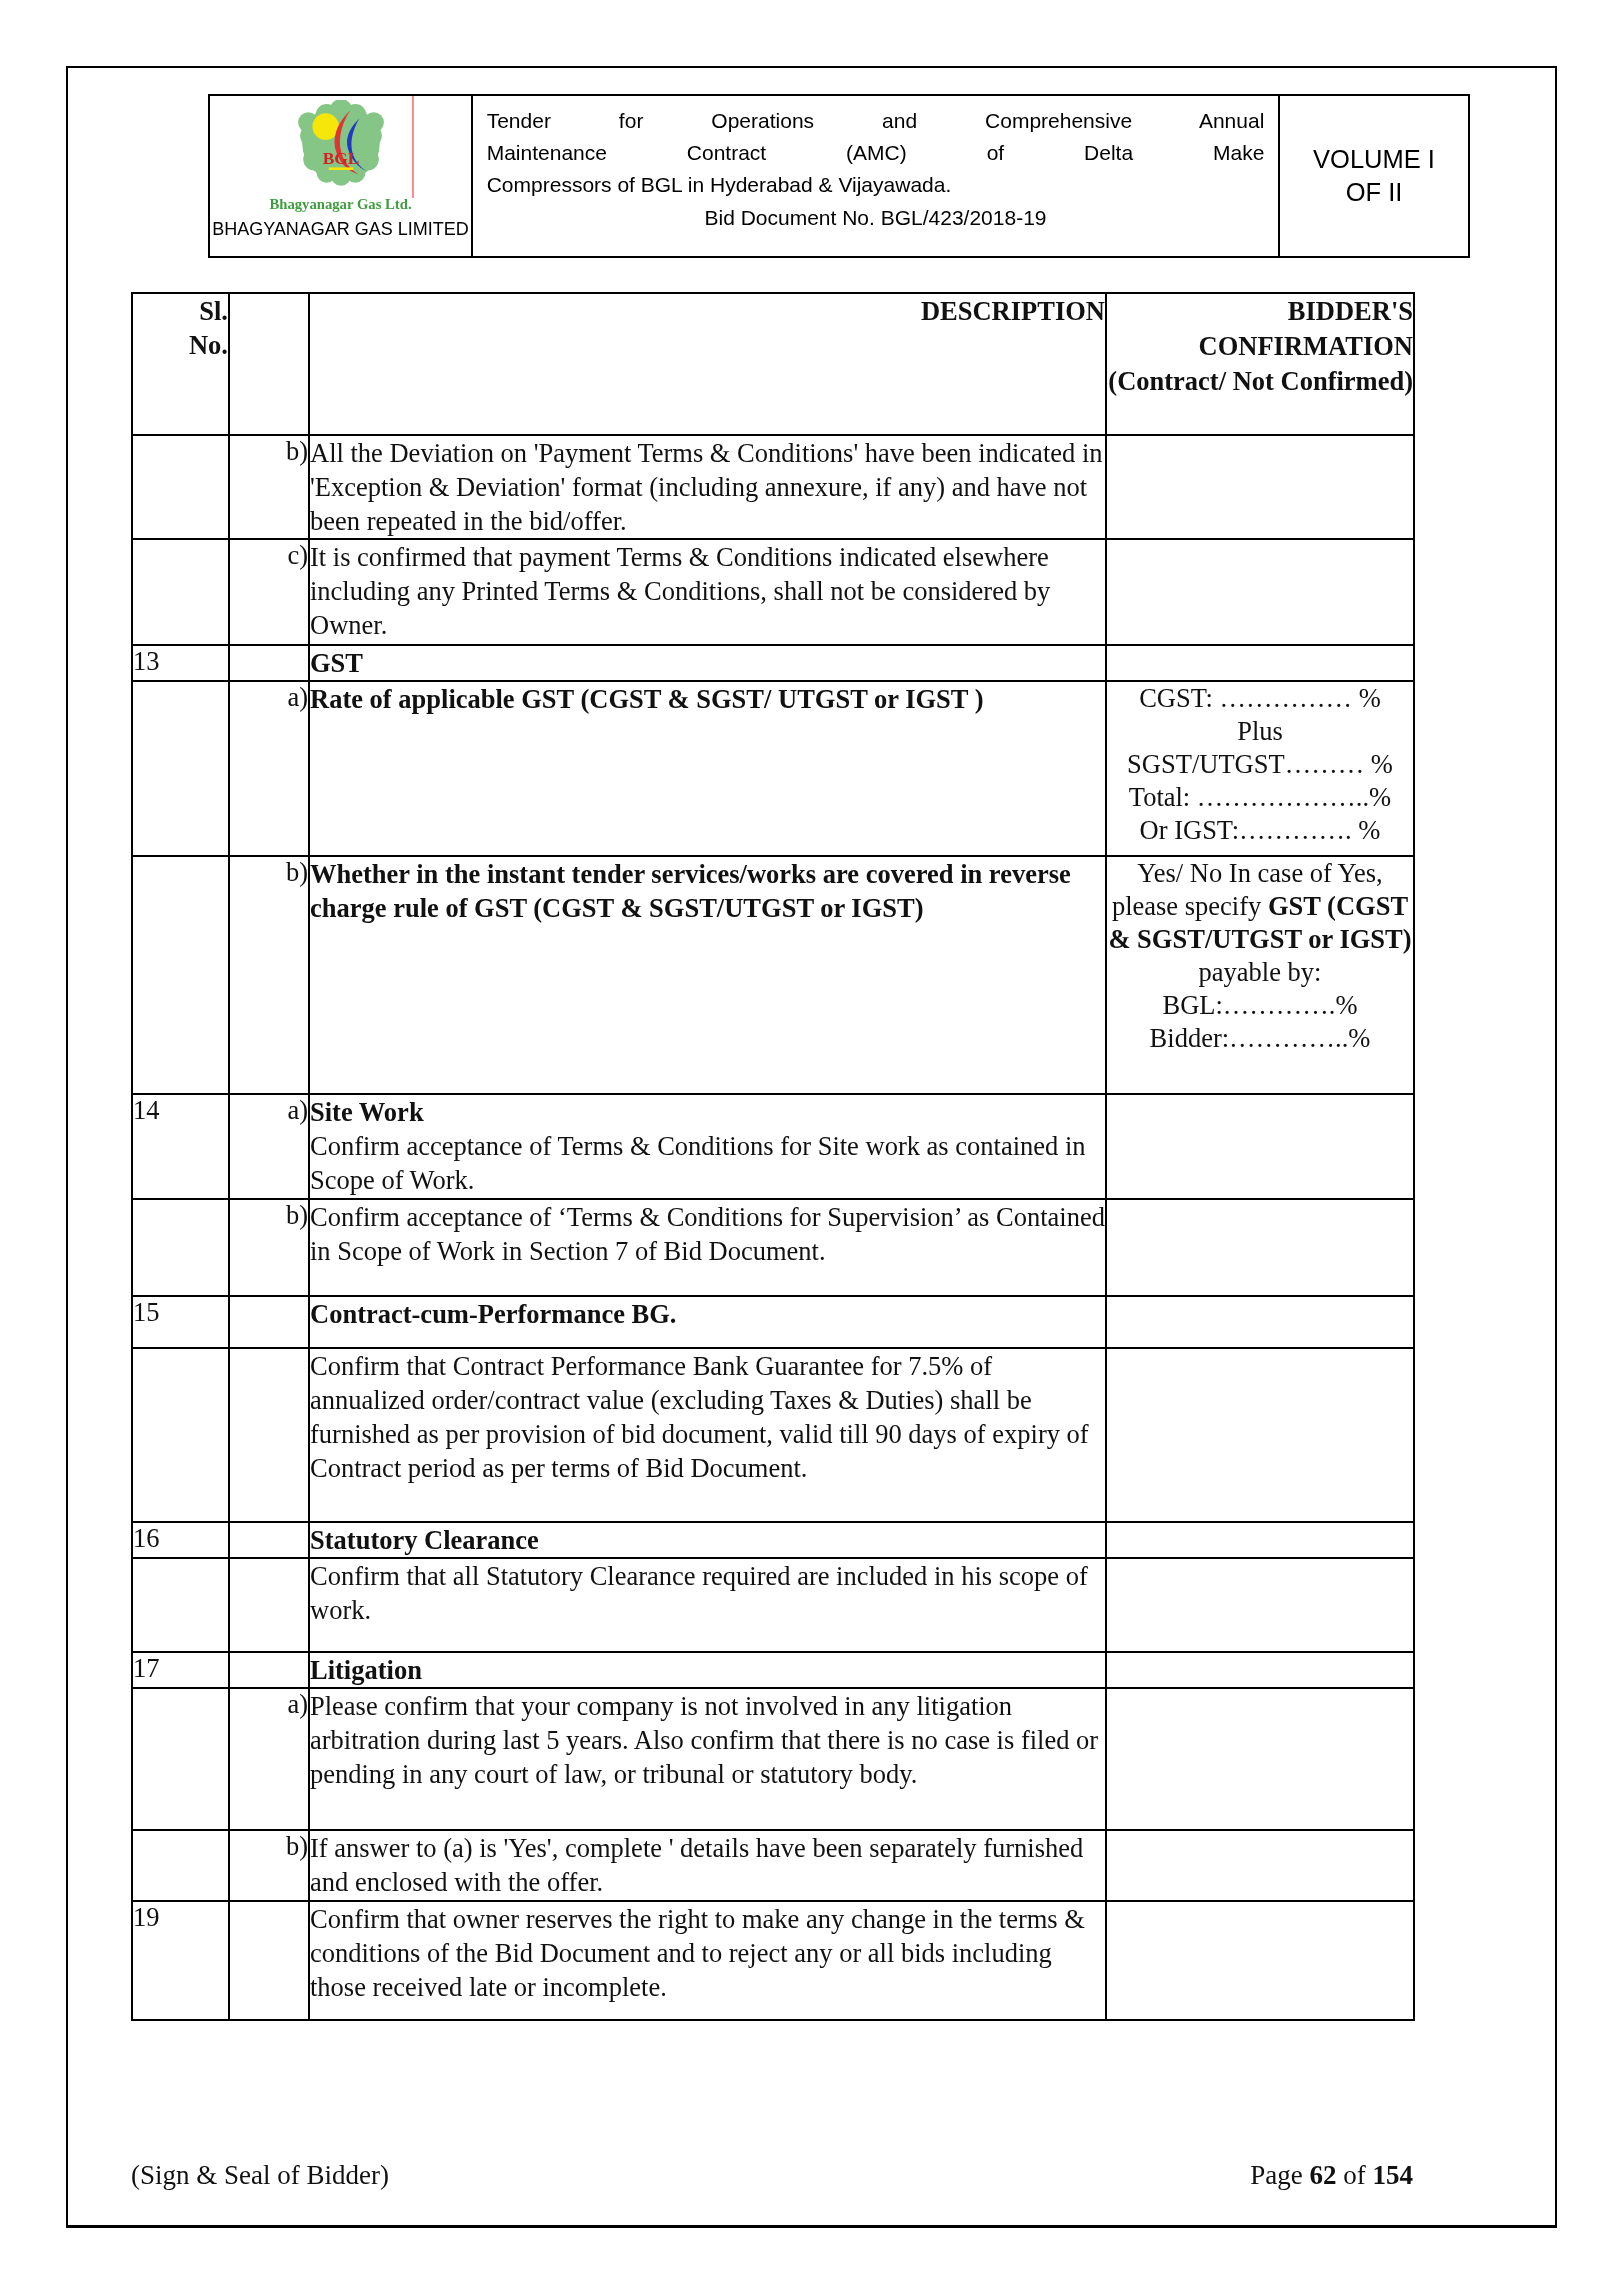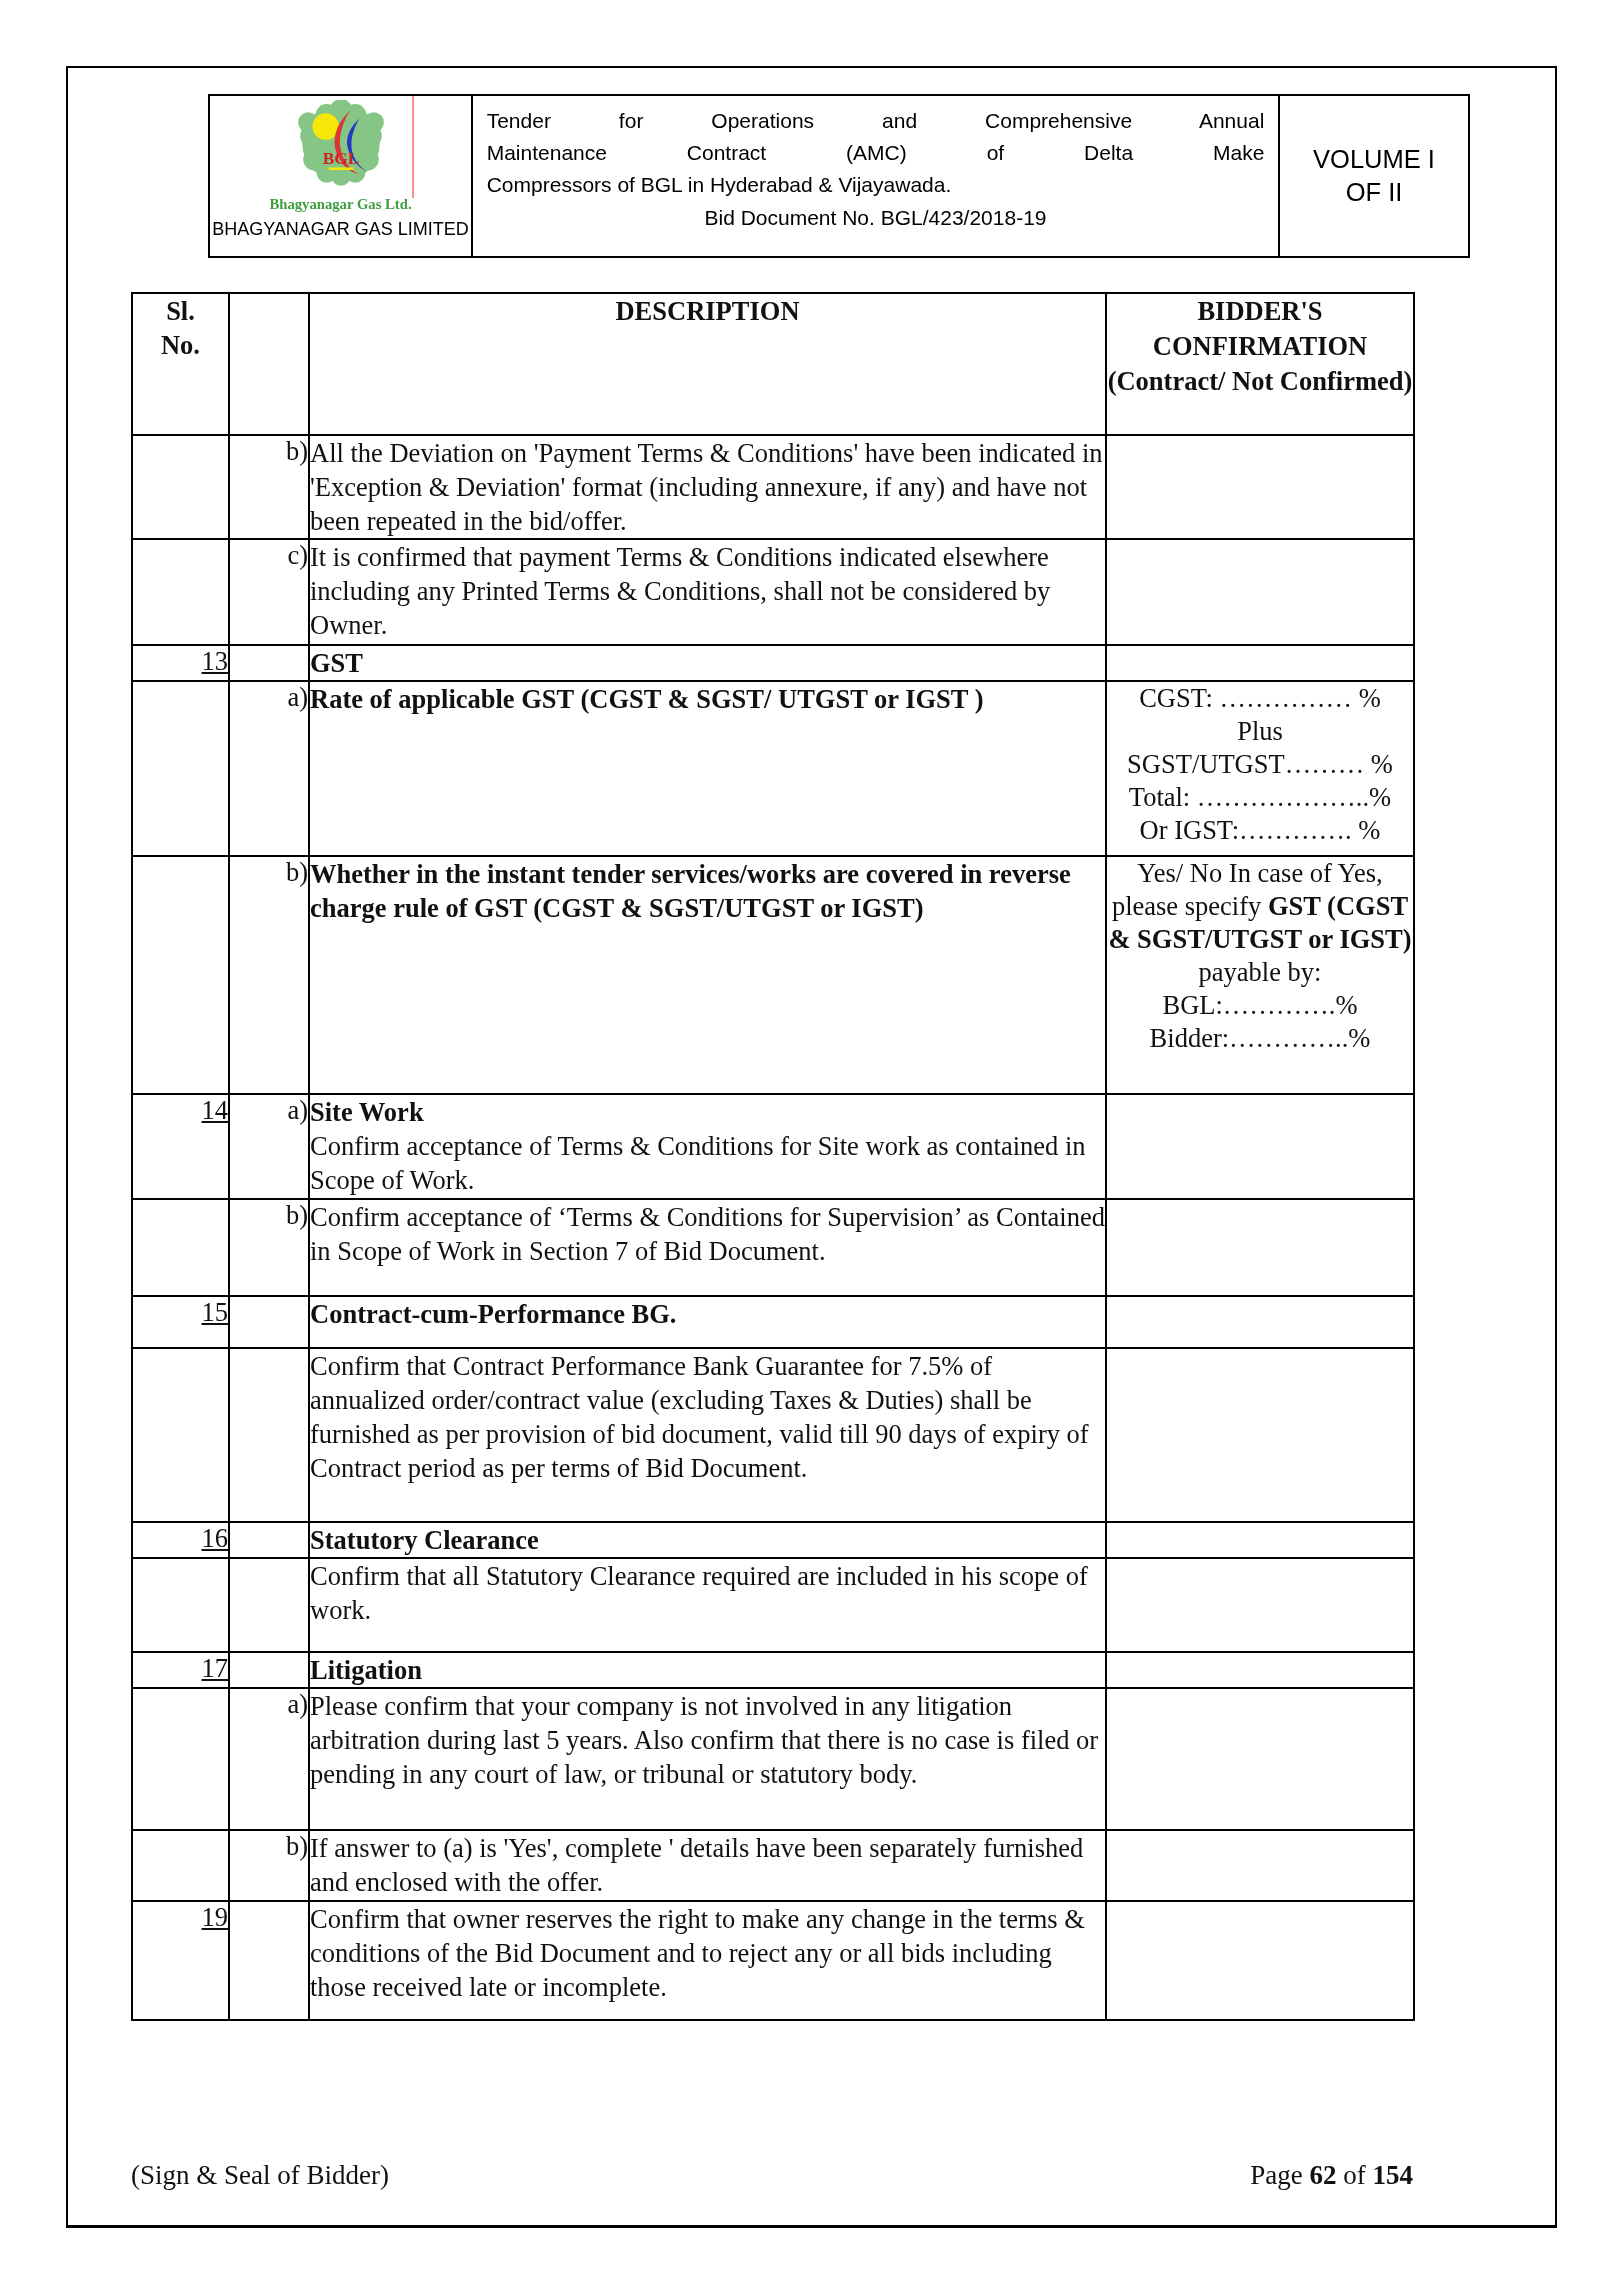--- a/index.html
+++ b/index.html
@@ -69,23 +69,23 @@
   }
   table.main th,table.main td{
     border:2px solid #000;
     vertical-align:top;
     font-size:26.5px;
     padding:0;
     overflow:hidden;
   }
   th.h{
     font-weight:bold;font-size:27.4px;line-height:34px;
-    text-align:center;vertical-align:top;padding-top:2.9px;margin-top:36px;
-  }
-  td.sl{text-align:right;padding-top:2.9px;text-decoration:underline;}
+    text-align:right;vertical-align:top;padding-top:2.9px;margin-top:36px;
+  }
+  td.sl{text-align:left;padding-top:2.9px;}
   td.letter{text-align:right;padding:2.9px 4.9px 0 0;}
   td.desc{padding:2px 5.9px 0 8.8px;line-height:34px;text-align:left;}
   td.desc.justify{text-align:justify;}
   .desc-title{display:block;font-weight:bold;}
   td.conf{
     text-align:center;line-height:33px;
     padding:2.9px 3.9px 0 3.9px;
   }
   .conf-line{display:block;}
   .b{font-weight:bold;}

